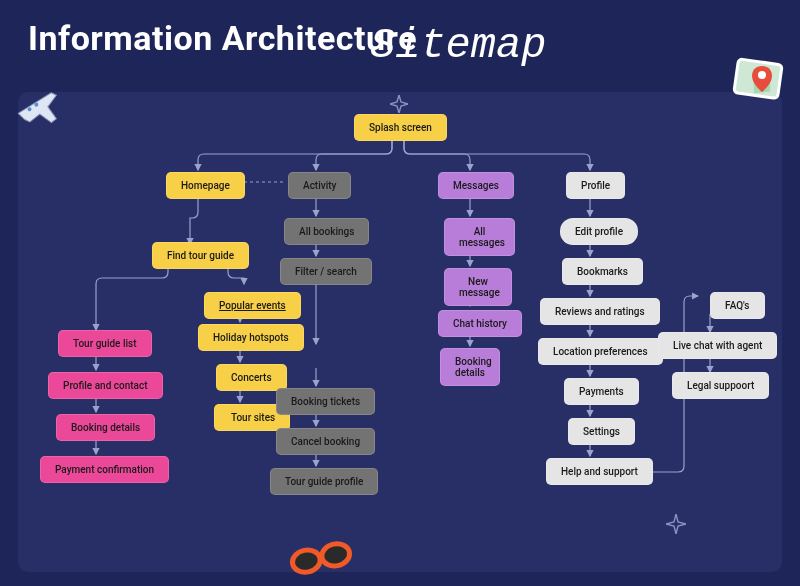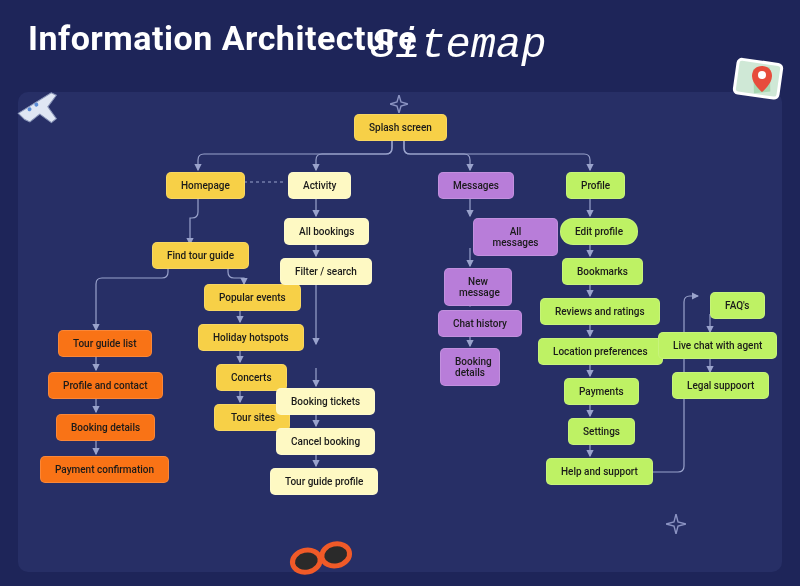--- a/index.html
+++ b/index.html
@@ -29,24 +29,24 @@
   position:absolute;
   padding:7px 14px;
   border-radius:5px;
   font-size:10px; font-weight:500;
   color:#1a1a1a;
   text-align:center;
   white-space:nowrap;
   border:1px solid rgba(255,255,255,.15);
 }
 .yellow { background:#f7d047; }
-.green  { background:#fef9c3; }
+.green  { background:#737373; }
 .purple { background:#b87dd9; }
-.blue   { background:#bef264; }
-.orange { background:#f97316; }
+.blue   { background:#e5e5e5; }
+.orange { background:#ec4899; }
 svg.connectors { position:absolute; top:0; left:0; pointer-events:none; }
 
 .sticker { position:absolute; }
 .plane { top:78px; left:8px; }
 .mapmark { top:52px; right:10px; }
 .sunglasses { bottom:4px; left:286px; }
 .sparkle1 { top:95px; left:390px; }
 .sparkle2 { bottom:48px; right:114px; }
 </style>
 </head>
@@ -114,37 +114,37 @@
   </svg>
 
   <div class="node yellow" style="top:22px;left:336px;">Splash screen</div>
 
   <div class="node yellow" style="top:80px;left:148px;">Homepage</div>
   <div class="node green" style="top:80px;left:270px;">Activity</div>
   <div class="node purple" style="top:80px;left:420px;">Messages</div>
   <div class="node blue" style="top:80px;left:548px;">Profile</div>
 
   <div class="node yellow" style="top:150px;left:134px;">Find tour guide</div>
-  <div class="node yellow" style="top:192px;left:186px;">Popular events</div>
+  <div class="node yellow" style="top:200px;left:186px;text-decoration:underline;">Popular events</div>
   <div class="node yellow" style="top:232px;left:180px;">Holiday hotspots</div>
   <div class="node yellow" style="top:272px;left:198px;">Concerts</div>
   <div class="node yellow" style="top:312px;left:196px;padding-left:16px;">Tour sites</div>
 
   <div class="node orange" style="top:238px;left:40px;">Tour guide list</div>
   <div class="node orange" style="top:280px;left:30px;">Profile and contact</div>
   <div class="node orange" style="top:322px;left:38px;">Booking details</div>
   <div class="node orange" style="top:364px;left:22px;">Payment confirmation</div>
 
   <div class="node green" style="top:126px;left:266px;">All bookings</div>
   <div class="node green" style="top:166px;left:262px;">Filter / search</div>
   <div class="node green" style="top:296px;left:258px;">Booking tickets</div>
   <div class="node green" style="top:336px;left:258px;">Cancel booking</div>
   <div class="node green" style="top:376px;left:252px;">Tour guide profile</div>
 
-  <div class="node purple" style="top:126px;left:426px;white-space:normal;width:85px;margin-left:29px;">All messages</div>
+  <div class="node purple" style="top:126px;left:426px;white-space:normal;width:71px;">All messages</div>
   <div class="node purple" style="top:176px;left:426px;white-space:normal;width:68px;">New message</div>
   <div class="node purple" style="top:218px;left:420px;">Chat history</div>
   <div class="node purple" style="top:256px;left:422px;white-space:normal;width:60px;">Booking details</div>
 
   <div class="node blue" style="top:126px;left:542px;border-radius:13px;">Edit profile</div>
   <div class="node blue" style="top:166px;left:544px;">Bookmarks</div>
   <div class="node blue" style="top:206px;left:522px;">Reviews and ratings</div>
   <div class="node blue" style="top:246px;left:520px;">Location preferences</div>
   <div class="node blue" style="top:286px;left:546px;">Payments</div>
   <div class="node blue" style="top:326px;left:550px;">Settings</div>

